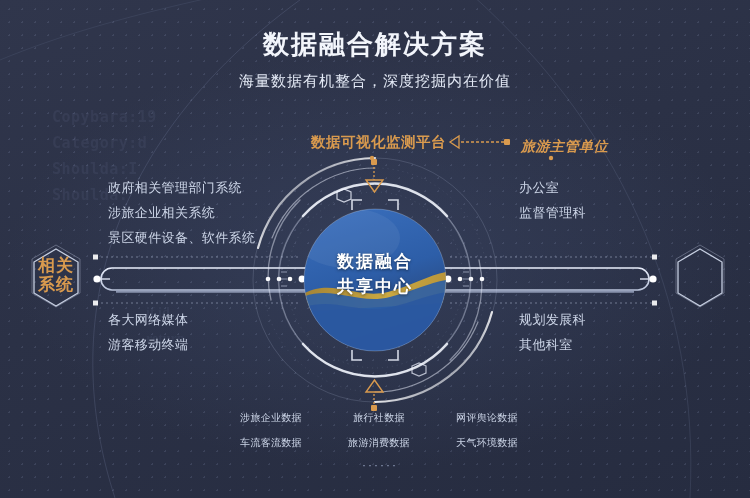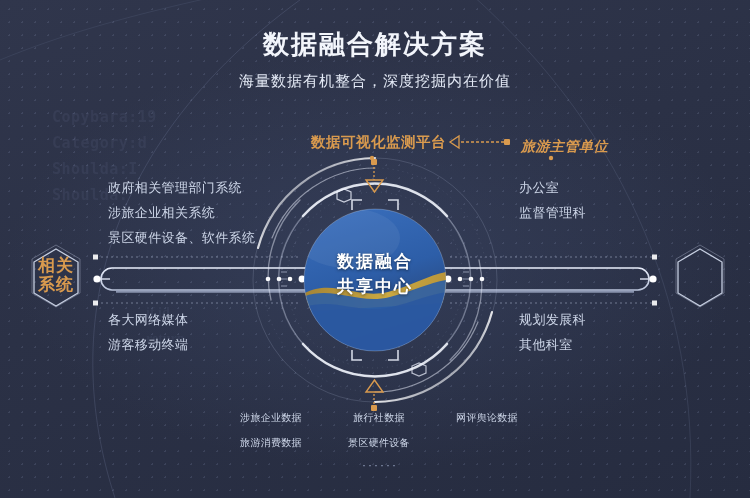--- a/index.html
+++ b/index.html
@@ -295,22 +295,23 @@
     <div class="row">其他科室</div>
   </div>
 
   <div id="bottom">
     <div class="brow">
       <div class="cell">涉旅企业数据</div>
       <div class="cell">旅行社数据</div>
       <div class="cell">网评舆论数据</div>
     </div>
     <div class="brow">
+      <div class="cell">车流客流数据</div>
       <div class="cell">旅游消费数据</div>
-      <div class="cell">景区硬件设备</div>
+      <div class="cell">天气环境数据</div>
     </div>
   </div>
   <div id="ellipsis">······</div>
 
   <div class="hex" id="hex-left">
     <div class="lbl">
       <span>相关</span>
       <span>系统</span>
     </div>
   </div>

